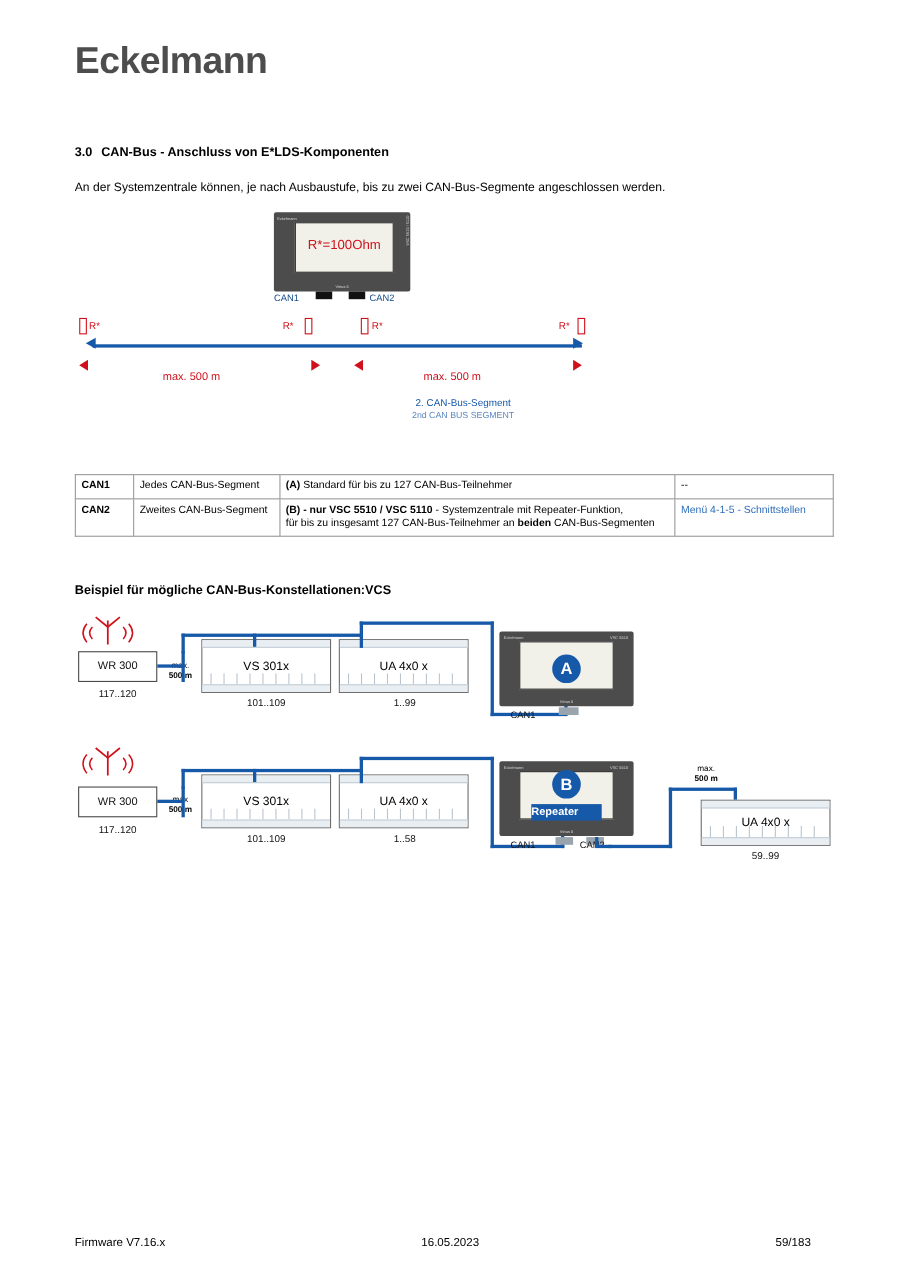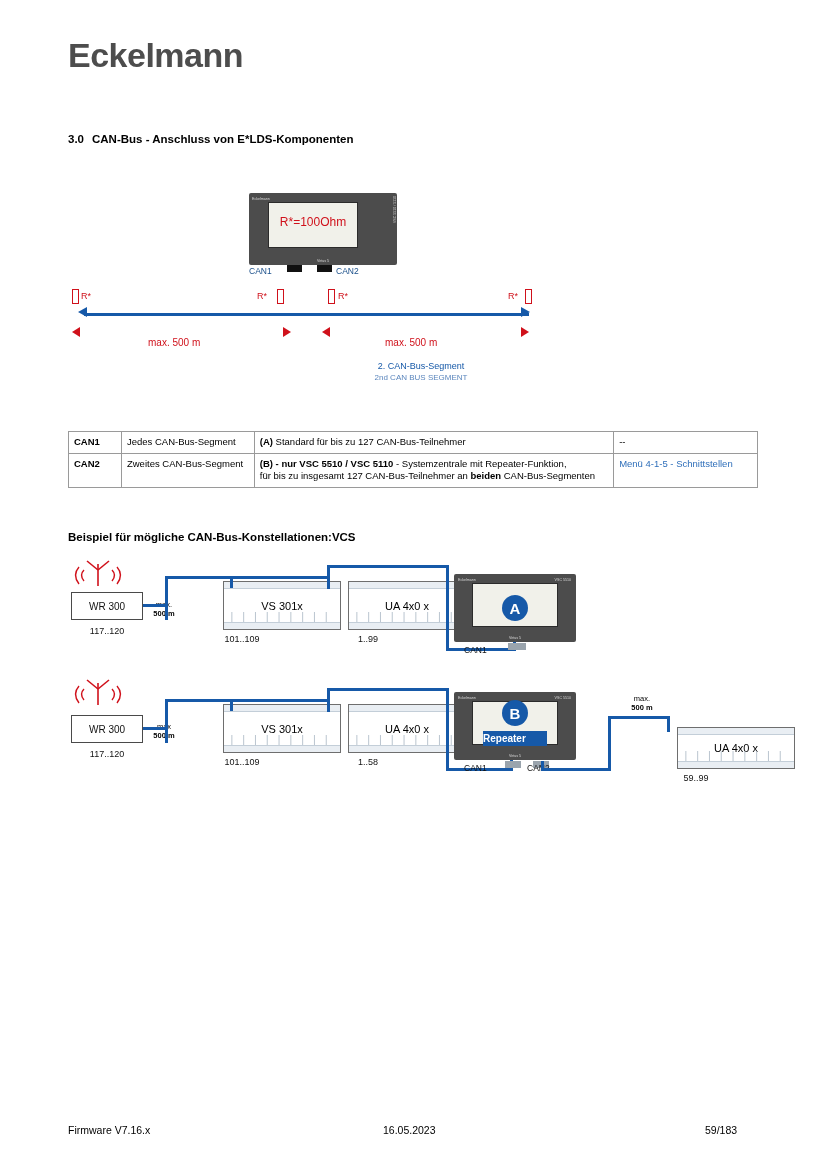--- a/index.html
+++ b/index.html
@@ -37,21 +37,21 @@
     font-size:11px; line-height:16px;
   }
   .h3 {
     position:absolute; left:68px; top:531px;
     font-size:11.5px; font-weight:bold;
   }
 
   
   .dev-top {
     position:absolute; left:249px; top:193px;
-    width:148px; height:72px;
+    width:124px; height:72px;
     background:#4c4c4c; border-radius:2px;padding-left:12px;
   }
   .dev-top .inner {
     position:absolute; left:19px; top:9px; width:90px; height:46px;
     background:#f1f1ea; border:1px solid #2b2b2b;
   }
   .dev-top .rtext {
     position:absolute; left:0; top:12px; width:100%;
     text-align:center; font-size:12px; color:#d0111b;
     font-family:"Liberation Sans", sans-serif;
@@ -134,21 +134,21 @@
     position:absolute; width:56px; height:34px;
   }
   .panel {
     position:absolute; background:#ffffff; border:1px solid #4a4a4a;
   }
   .panel .cap {
     position:absolute; left:0; top:50%; transform:translateY(-50%);
     width:100%; text-align:center; font-size:10px; color:#111;
   }
   .module {
-    position:absolute; background:#ffffff; border:1px solid #6e6e6e;margin-left:40px;
+    position:absolute; background:#ffffff; border:1px solid #6e6e6e;
   }
   .module .bar-top, .module .bar-bot {
     position:absolute; left:0; width:100%; height:7px;
     background:#e9eef3; border-bottom:1px solid #c3ced8;
   }
   .module .bar-top { top:0; }
   .module .bar-bot { bottom:0; border-top:1px solid #c3ced8; border-bottom:none; }
   .module .mcap {
     position:absolute; left:0; top:50%; transform:translateY(-50%);
     width:100%; text-align:center; font-size:11px;
@@ -193,20 +193,21 @@
 <body>
 
 <div class="page">
 
   <div class="logo">Eckelmann</div>
 
   <div class="h2">
     <span class="num">3.0</span><span>CAN-Bus - Anschluss von E*LDS-Komponenten</span>
   </div>
 
+  <div class="para1">An der Systemzentrale können, je nach Ausbaustufe, bis zu zwei CAN-Bus-Segmente angeschlossen werden.</div>
 
   <div class="dev-top">
     <div class="lbl-left">Eckelmann</div>
     <div class="lbl-right">VSC 5510 / 5110</div>
     <div class="inner">
       <div class="rtext">R*=100Ohm</div>
     </div>
     <div class="lbl-bottom">Virtus 5</div>
   </div>
   <div class="conn c1"></div>

